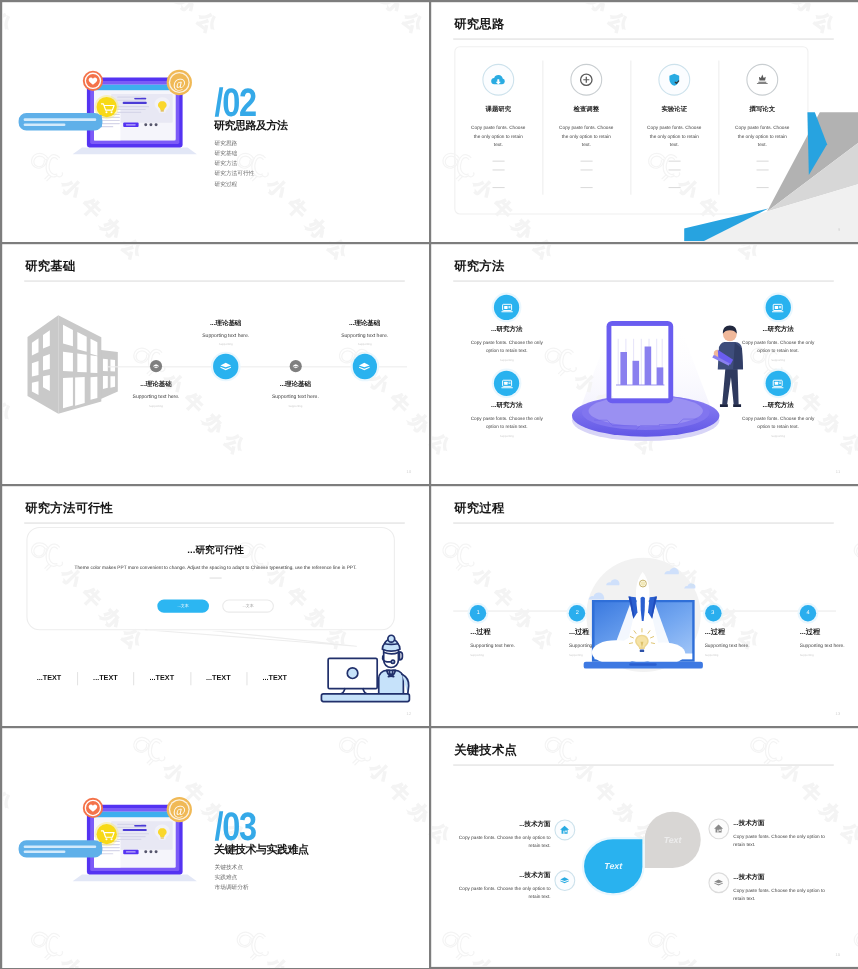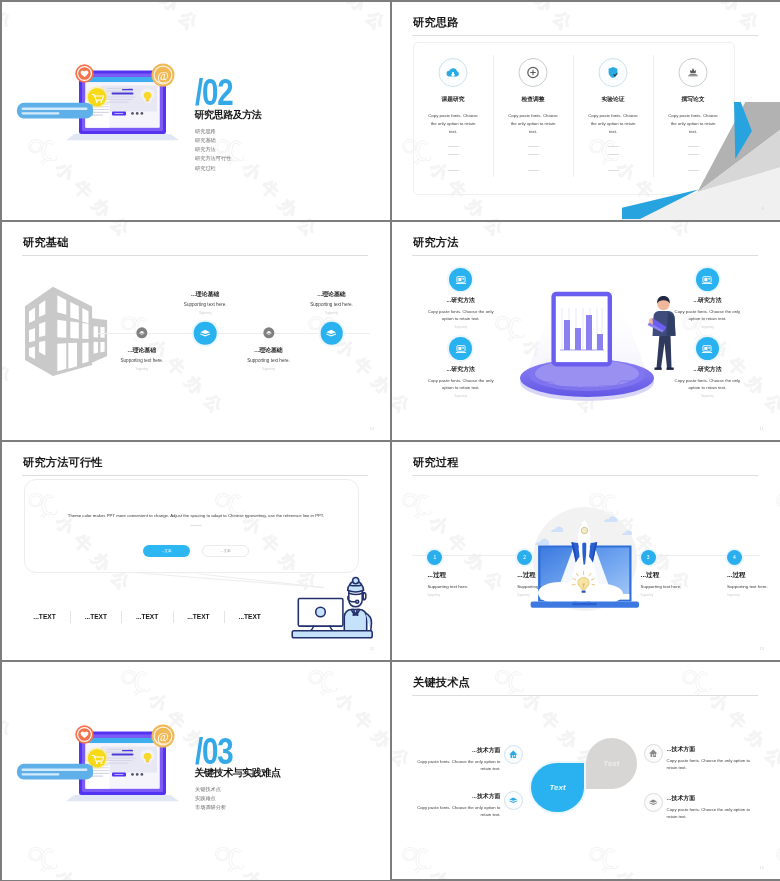--- a/index.html
+++ b/index.html
@@ -503,20 +503,21 @@
     <div class="pageno">11</div>
   </div>
   <div class="slide s4">
     <div class="chead">研究方法可行性</div>
     <div class="chline"></div>
     <svg class="s4tail" viewBox="0 0 388 218" width="388" height="218" xmlns="http://www.w3.org/2000/svg">
       <path d="M130 130.5 L322 145.5 L190 131.2 z" fill="#ffffff" stroke="#ededed" stroke-width="1" stroke-linejoin="round"></path>
       <path d="M132 130.2 L200 130.8 z" fill="#ffffff" stroke="#ffffff" stroke-width="2"></path>
     </svg>
     <div class="s4card"></div>
+    <div class="s4t">...研究可行性</div>
     <div class="s4b">Theme color makes PPT more convenient to change. Adjust the spacing to adapt to Chinese typesetting, use the reference line in PPT.</div>
     <div class="s4mini"></div>
     <div class="s4btns">
         <div class="s4btn primary">...文本</div>
         <div class="s4btn outline">...文本</div>
       </div>
     <div class="s4tabs">
         <div class="s4tab">...TEXT</div>
         <div class="s4tab">...TEXT</div>
         <div class="s4tab">...TEXT</div>

